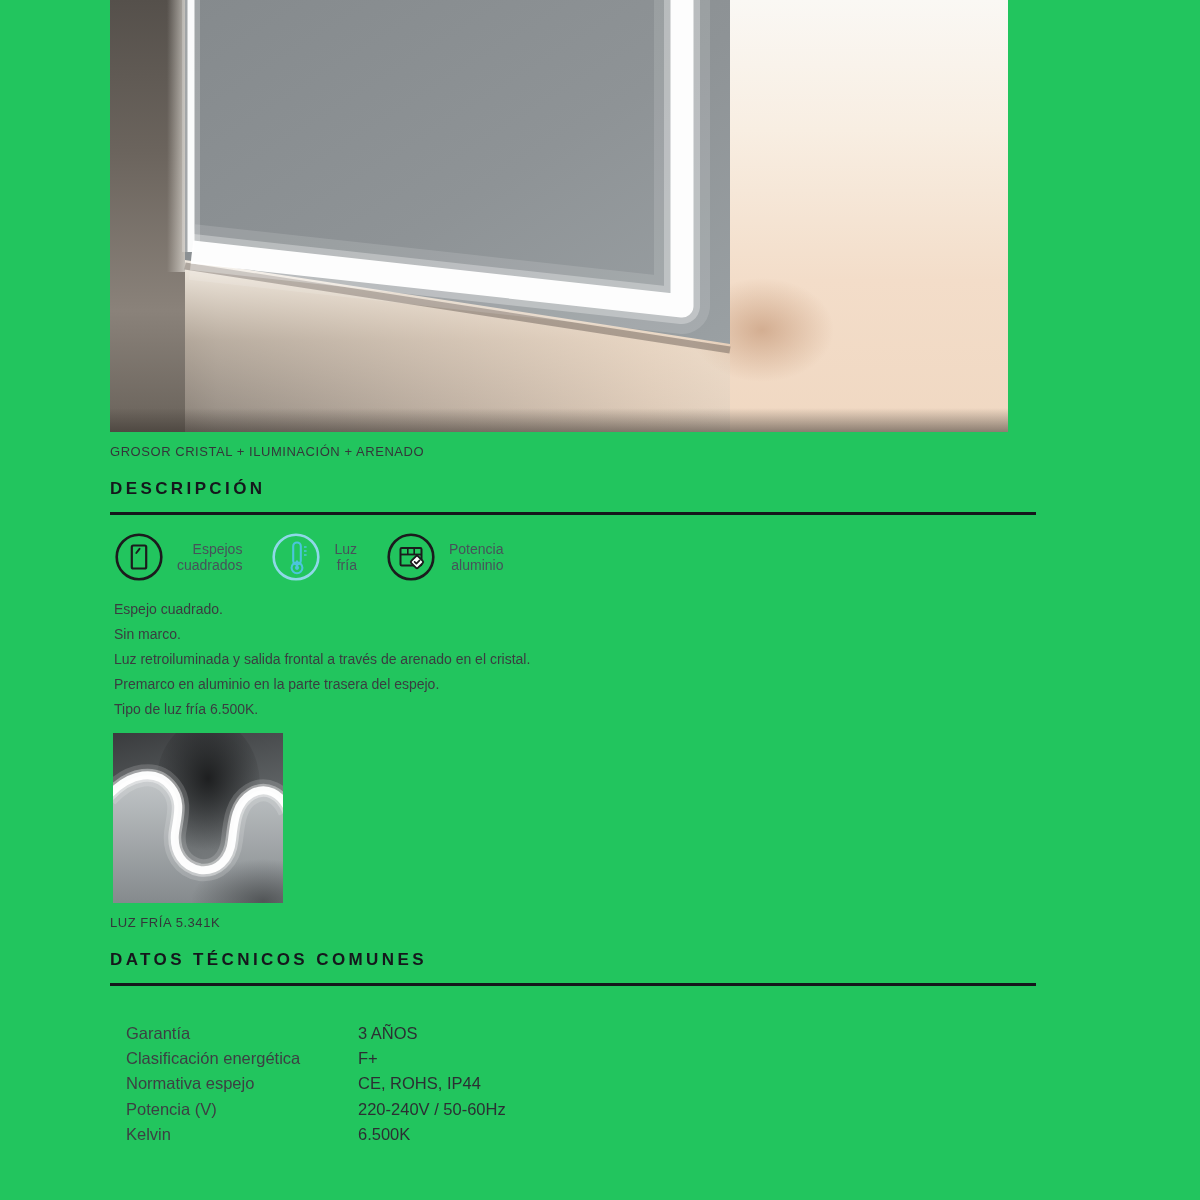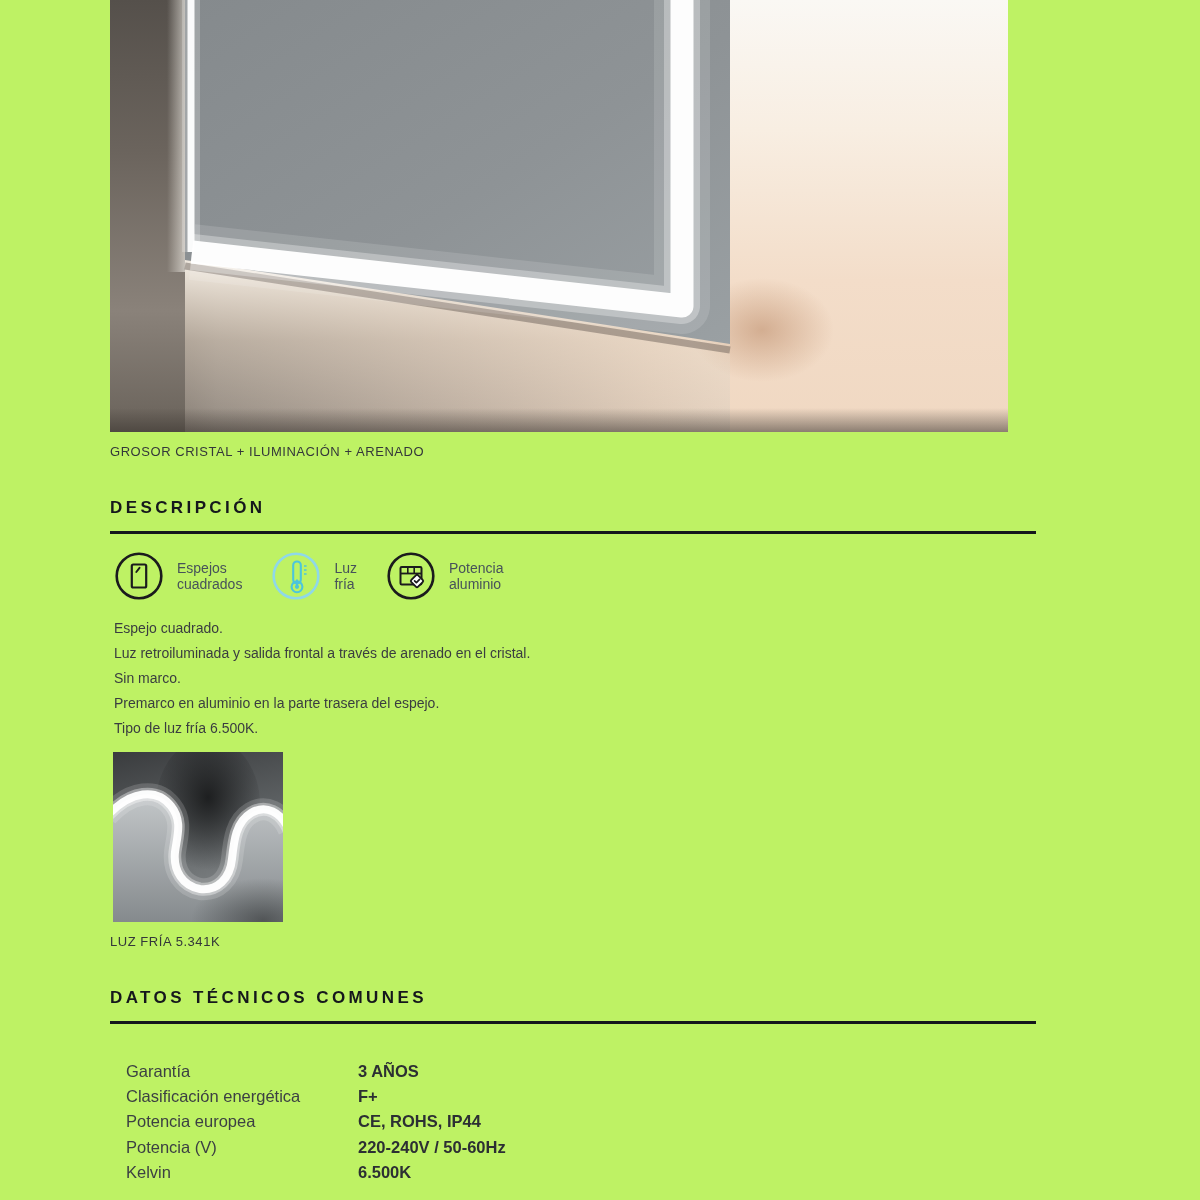--- a/index.html
+++ b/index.html
@@ -2,56 +2,56 @@
 <html><head>
 <meta charset="utf-8">
 <style>
   * { margin:0; padding:0; box-sizing:border-box; }
   html,body { background:#ffffff; }
   body {
     width:1200px; height:1200px; overflow:hidden;
     font-family:"Liberation Sans", sans-serif;
     -webkit-font-smoothing:antialiased;
   }
-  .page { position:relative; width:1200px; height:1200px; background:#bef264; }
+  .page { position:relative; width:1200px; height:1200px; background:#22c55e; }
   .content { position:absolute; left:110px; top:0; width:926px; }
 
   figure.hero { width:898px; height:432px; overflow:hidden; }
   figure.hero svg, figure.detail svg { display:block; }
 
   .caption {
     margin-top:12px;
     font-size:13px; letter-spacing:0.55px; font-weight:500;
     color:#34373a;
   }
 
   h2.sec-h {
-    margin-top:39px;
+    margin-top:20px;
     font-size:17px; font-weight:700; letter-spacing:3.4px;
     color:#15171c;
   }
   .rule { margin-top:13px; width:926px; height:3px; background:#15171c; }
 
   .features {
     margin-top:17px; padding-left:4px;
     display:flex; align-items:center; gap:29px;
   }
   .feature { display:flex; align-items:center; gap:13px; }
   .feature .fi { width:50px; height:50px; display:block; flex:0 0 auto; }
   .flabel { font-size:14px; line-height:16px; font-weight:500; color:#47525a; }
-  .flabel span { display:block; }
+  .flabel span { display:block;text-align:right; }
 
   .para { margin-top:15px; padding-left:4px; font-size:14px; line-height:25px; color:#3a3d40; }
 
   figure.detail { margin-top:11px; margin-left:3px; width:170px; height:170px; overflow:hidden; }
 
   .specs { margin-top:35px; padding-left:8px; }
   .spec-row { display:flex; line-height:25.2px; font-size:16.5px;margin-left:8px; }
   .spec-label { width:232px; flex:0 0 auto; color:#3c4043; font-weight:400; }
-  .spec-value { color:#2c2f33; font-weight:700;text-align:right; }
+  .spec-value { color:#2c2f33; font-weight:400;text-align:right; }
 </style>
 </head>
 <body>
 
 <div class="page">
   <div class="content">
 
     <figure class="hero">
       <svg width="898" height="432" viewBox="0 0 898 432" xmlns="http://www.w3.org/2000/svg">
         <defs>
@@ -168,22 +168,22 @@
         <span class="flabel">
           <span>Potencia</span>
           <span>aluminio</span>
         </span>
       </div>
 
     </div>
 
     <div class="para">
       <div>Espejo cuadrado.</div>
+      <div>Sin marco.</div>
       <div>Luz retroiluminada y salida frontal a través de arenado en el cristal.</div>
-      <div>Sin marco.</div>
       <div>Premarco en aluminio en la parte trasera del espejo.</div>
       <div>Tipo de luz fría 6.500K.</div>
     </div>
 
     <figure class="detail">
       <svg width="170" height="170" viewBox="0 0 170 170" xmlns="http://www.w3.org/2000/svg">
         <defs>
           <linearGradient id="dBg" x1="0" y1="0" x2="0.25" y2="1">
             <stop offset="0" stop-color="#3a3c3e"></stop>
             <stop offset="0.5" stop-color="#5c6062"></stop>
@@ -219,21 +219,21 @@
     <div class="specs">
       <div class="spec-row">
         <span class="spec-label">Garantía</span>
         <span class="spec-value">3 AÑOS</span>
       </div>
       <div class="spec-row">
         <span class="spec-label">Clasificación energética</span>
         <span class="spec-value">F+</span>
       </div>
       <div class="spec-row">
-        <span class="spec-label">Potencia europea</span>
+        <span class="spec-label">Normativa espejo</span>
         <span class="spec-value">CE, ROHS, IP44</span>
       </div>
       <div class="spec-row">
         <span class="spec-label">Potencia (V)</span>
         <span class="spec-value">220-240V / 50-60Hz</span>
       </div>
       <div class="spec-row">
         <span class="spec-label">Kelvin</span>
         <span class="spec-value">6.500K</span>
       </div>

